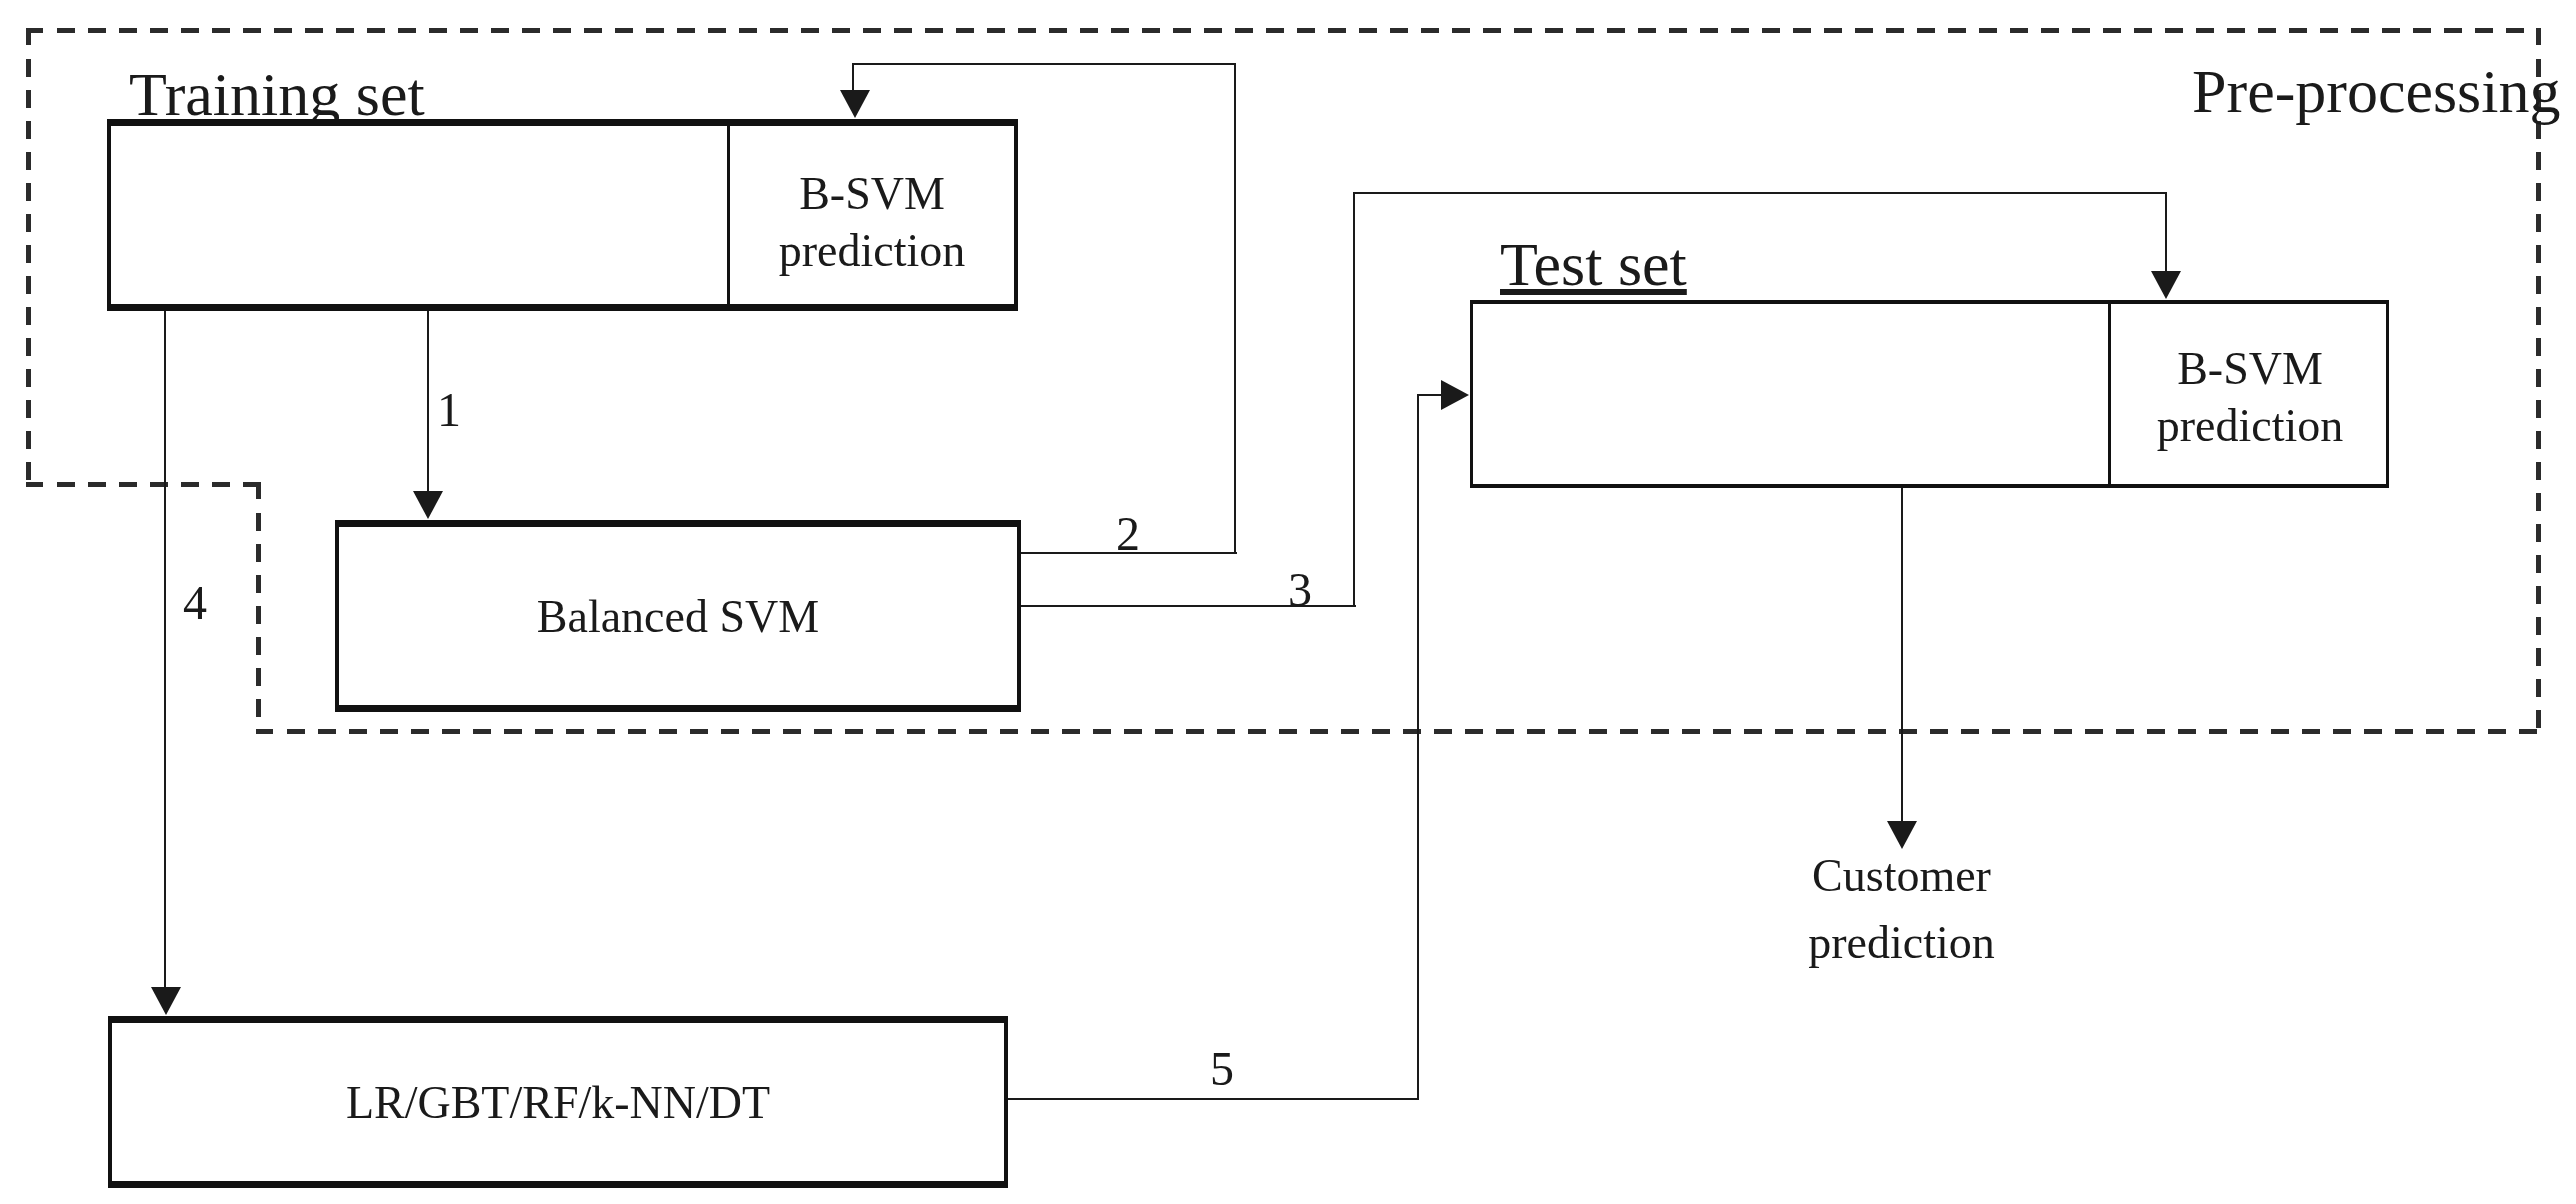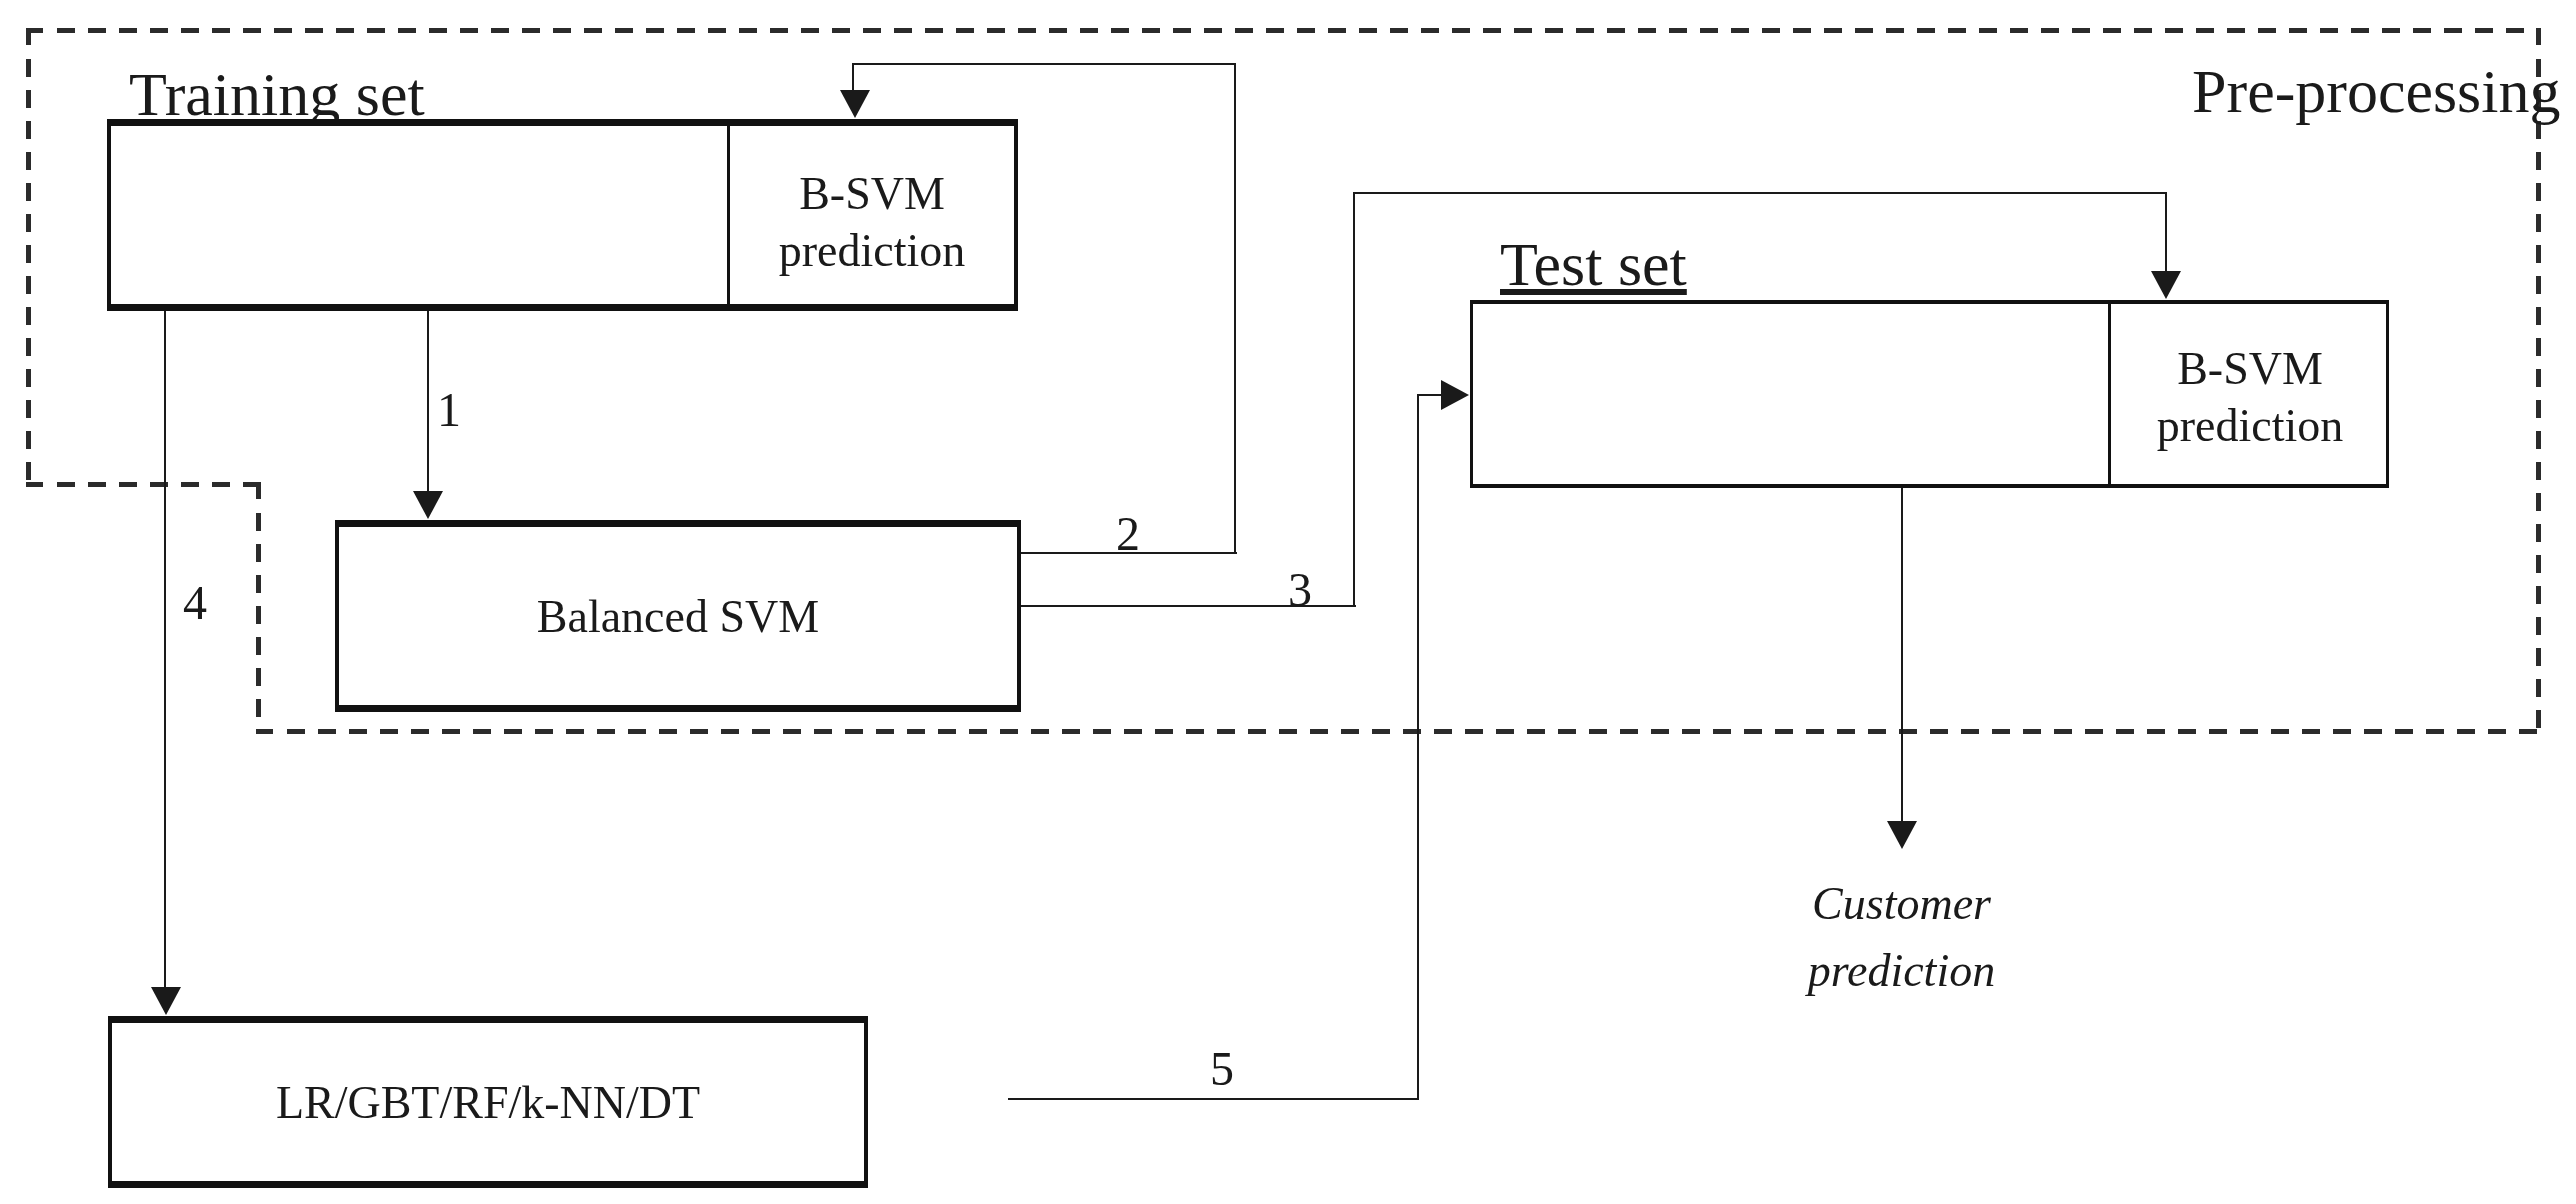--- a/index.html
+++ b/index.html
@@ -108,21 +108,21 @@
   </div>
   <div class="compartment-text" style="left:2111px; top:340px; width:278px;">
     <div>B-SVM</div>
     <div>prediction</div>
   </div>
 
   <div class="box center-in-box" style="left:335px; top:520px; width:686px; height:192px; font-size:46px;">
     <span>Balanced SVM</span>
   </div>
 
-  <div class="box center-in-box" style="left:108px; top:1016px; width:760px; height:172px; font-size:46px;">
+  <div class="box center-in-box" style="left:108px; top:1016px; width:900px; height:172px; font-size:46px;">
     <span>LR/GBT/RF/k-NN/DT</span>
   </div>
 
   <div class="line-v" style="left:427px; top:311px; height:185px;"></div>
   <div class="arrow-down" style="left:413px; top:491px;"></div>
   <div class="step-num" style="left:449px; top:409px;">1</div>
 
   <div class="line-h" style="left:1021px; top:552px; width:216px;"></div>
   <div class="line-v" style="left:1234px; top:63px;  height:491px;"></div>
   <div class="line-h" style="left:852px; top:63px;  width:384px;"></div>
@@ -142,19 +142,19 @@
   <div class="step-num" style="left:195px; top:602px;">4</div>
 
   <div class="line-h" style="left:1008px; top:1098px; width:411px;"></div>
   <div class="line-v" style="left:1417px; top:394px; height:706px;"></div>
   <div class="line-h" style="left:1417px; top:394px; width:26px;"></div>
   <div class="arrow-right" style="left:1441px; top:380px;"></div>
   <div class="step-num" style="left:1222px; top:1068px;">5</div>
 
   <div class="line-v" style="left:1901px; top:488px; height:336px;"></div>
   <div class="arrow-down" style="left:1887px; top:821px;"></div>
-  <div class="output-text" style="left:1743px; top:870px; width:317px;font-style:italic;">
+  <div class="output-text" style="left:1743px; top:842px; width:317px;">
     <div>Customer</div>
     <div>prediction</div>
   </div>
 
 </div>
 
 
 </body></html>

